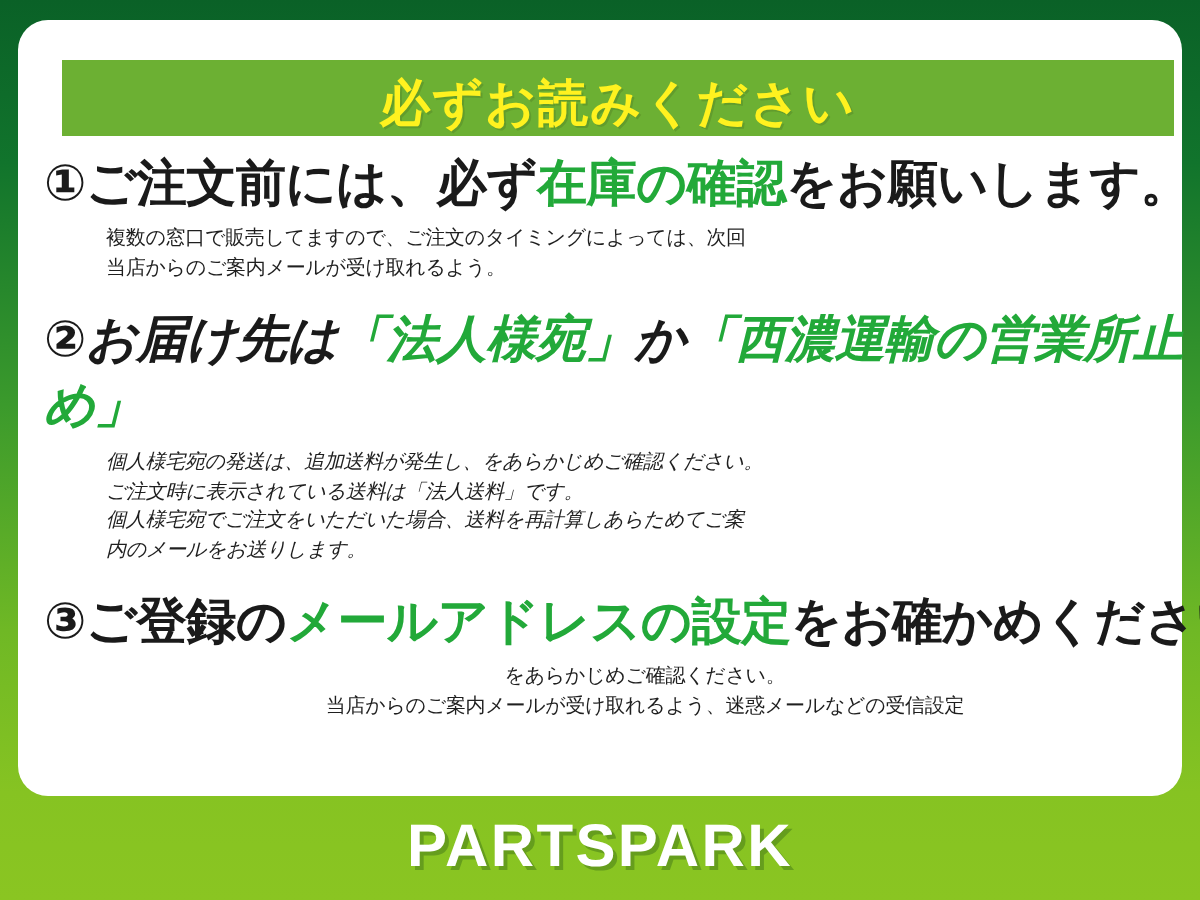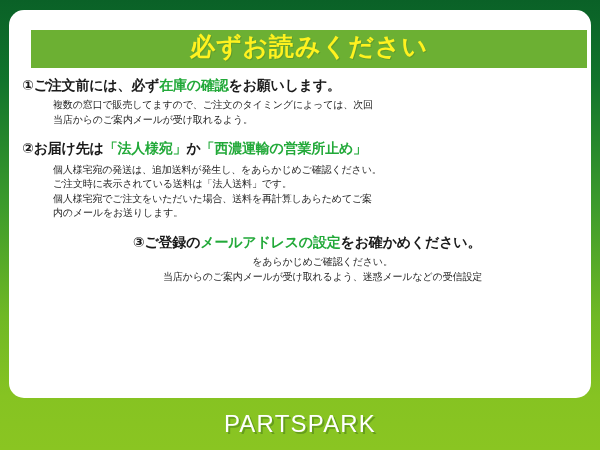--- a/index.html
+++ b/index.html
@@ -42,21 +42,21 @@
   }
 
   .title-banner {
     position: absolute;
     left: 22px;
     top: 20px;
     width: 556px;
     height: 38px;
     background: #6cb033;
     display: flex;
-    align-items: flex-start;
+    align-items: flex-end;
     justify-content: center;
   }
   .title-text {
     color: #fff21f;
     font-size: 25px;
     font-weight: bold;
     letter-spacing: 1px;
     text-shadow: 1px 1px 0 rgba(90,140,40,0.55);
     white-space: nowrap;
   }
@@ -67,21 +67,21 @@
     top: 66px;
     width: 570px;
   }
 
   .item {
     margin-bottom: 2px;
   }
 
   .item-heading {
     color: #1a1a1a;
-    font-size: 14px;
+    font-size: 25px;
     font-weight: bold;
     line-height: 1.32;
     letter-spacing: -0.2px;
     white-space: nowrap;
   }
   .item-heading.wrap {
     white-space: normal;
   }
   .heading-line2 {
     display: block;
@@ -99,39 +99,39 @@
     padding-left: 31px;
     margin-top: 3px;
     white-space: nowrap;
   }
   .item-body .bline {
     display: block;
   }
 
   #item-1 { margin-top: 0px; }
   #item-1 .item-body { margin-top: 4px; }
-  #item-2 { margin-top: 12px; }
+  #item-2 { margin-top: 12px; font-style: italic; }
   #item-2 .item-body { margin-top: 5px; }
   #item-3 { margin-top: 12px; text-align: center; }
   #item-3 .item-body { margin-top: 4px; }
 
   .footer {
     position: absolute;
     left: 0;
     bottom: 0;
     width: 600px;
     height: 52px;
     display: flex;
     align-items: center;
     justify-content: center;
   }
   .brand {
     color: #ffffff;
-    font-size: 24px;
-    font-weight: normal;
+    font-size: 30px;
+    font-weight: bold;
     letter-spacing: 1.2px;
     text-shadow: 2px 2px 0 rgba(60,110,25,0.45);
   }
 </style>
 </head>
 <body>
 
 <div class="poster">
 
   <div class="card">

